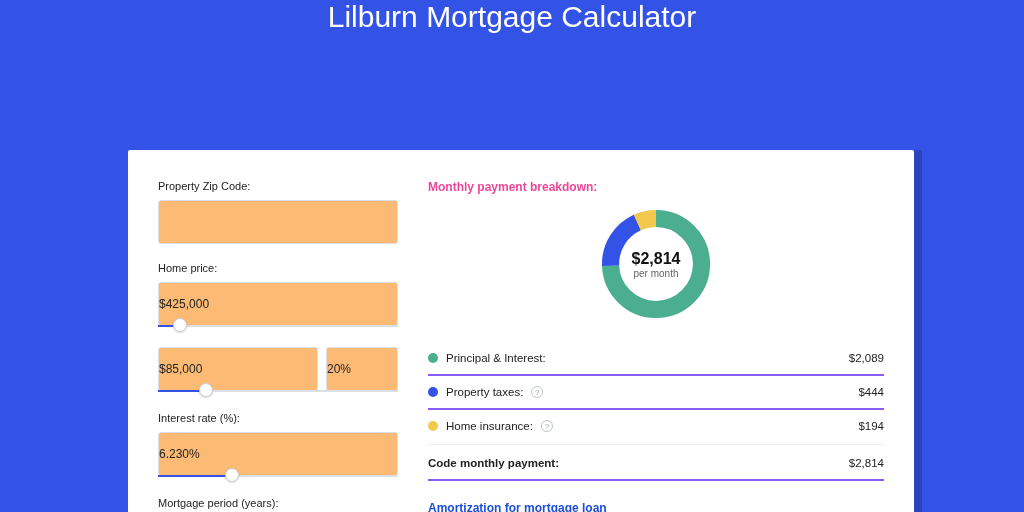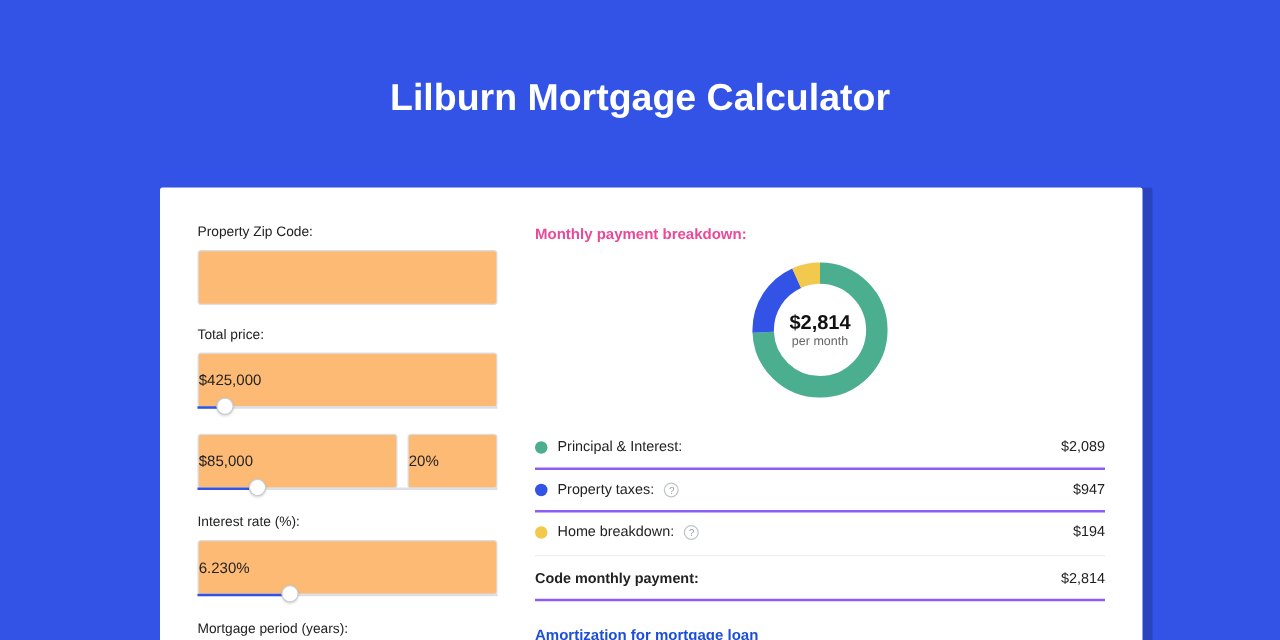--- a/index.html
+++ b/index.html
@@ -1,18 +1,18 @@
 <!DOCTYPE html>
 <html><head>
 <meta charset="utf-8">
 <style>
   * { box-sizing: border-box; margin: 0; padding: 0; }
   html, body { width: 1024px; height: 512px; overflow: hidden; font-family: -apple-system, BlinkMacSystemFont, "Segoe UI", Arial, sans-serif; }
   .bg { width: 1024px; height: 512px; background: #3253e6; position: relative; }
-  .title { color: #fff; font-weight: 700; font-size: 30px; text-align: center; padding-top: 62px; }
+  .title { color: #fff; font-weight: 400; font-size: 30px; text-align: center; }
   .card { position: absolute; top: 150px; left: 128px; width: 786px; height: 380px; background: #fff; border-radius: 2px; box-shadow: 8px 0 0 #2a44c0; padding: 30px 30px 0 30px; display: flex; gap: 30px; }
   .left { width: 240px; flex-shrink: 0; }
   .right { flex: 1; }
   .label { font-size: 11px; color: #222; margin-bottom: 8px; }
   .field { width: 100%; height: 44px; border: 1px solid #dadde3; border-radius: 3px; background: #fdba74; padding: 0 0; font-size: 12px; color: #222; }
   .group { margin-bottom: 18px; position: relative; }
   .slider-wrap { position: relative; height: 4px; }
   .slider-track { height: 2px; background: #dcdfe6; position: relative; margin-top: -1px; }
   .slider-fill { position: absolute; height: 2px; background: #3253e6; top: 0; left: 0; }
   .slider-handle { position: absolute; width: 14px; height: 14px; background: #fff; border: 1px solid #c9cdd6; border-radius: 50%; top: -7px; box-shadow: 0 1px 2px rgba(0,0,0,.15); transform: translateX(-50%); }
@@ -45,21 +45,21 @@
   <div class="title">Lilburn Mortgage Calculator</div>
   <div class="card">
     <div class="left">
 
       <div class="group">
         <div class="label">Property Zip Code:</div>
         <input class="field" value="" style="">
       </div>
 
       <div class="group">
-        <div class="label">Total price:</div>
+        <div class="label">Home price:</div>
         <input class="field" value="$425,000" style="">
         <div class="slider-wrap">
           <div class="slider-track">
               <div class="slider-fill" id="fill-home" style="width: 9%;"></div>
             </div>
           <div class="slider-handle" id="h-home" style="left: 9%;"></div>
         </div>
       </div>
 
       <div class="group">
@@ -123,26 +123,26 @@
               <span>Principal &amp; Interest:</span>
             </div>
             <div class="val">$2,089</div>
           </div>
           <div class="row">
             <div class="lhs">
               <div class="dot" style="background: rgb(50, 83, 230);"></div>
               <span>Property taxes:</span>
               <span class="info">?</span>
             </div>
-            <div class="val">$947</div>
+            <div class="val">$444</div>
           </div>
           <div class="row">
             <div class="lhs">
               <div class="dot" style="background: rgb(242, 201, 76);"></div>
-              <span>Home breakdown:</span>
+              <span>Home insurance:</span>
               <span class="info">?</span>
             </div>
             <div class="val">$194</div>
           </div>
         </div>
 
       <div class="row total-row">
         <div class="lhs">
             <span>Code monthly payment:</span>
           </div>

